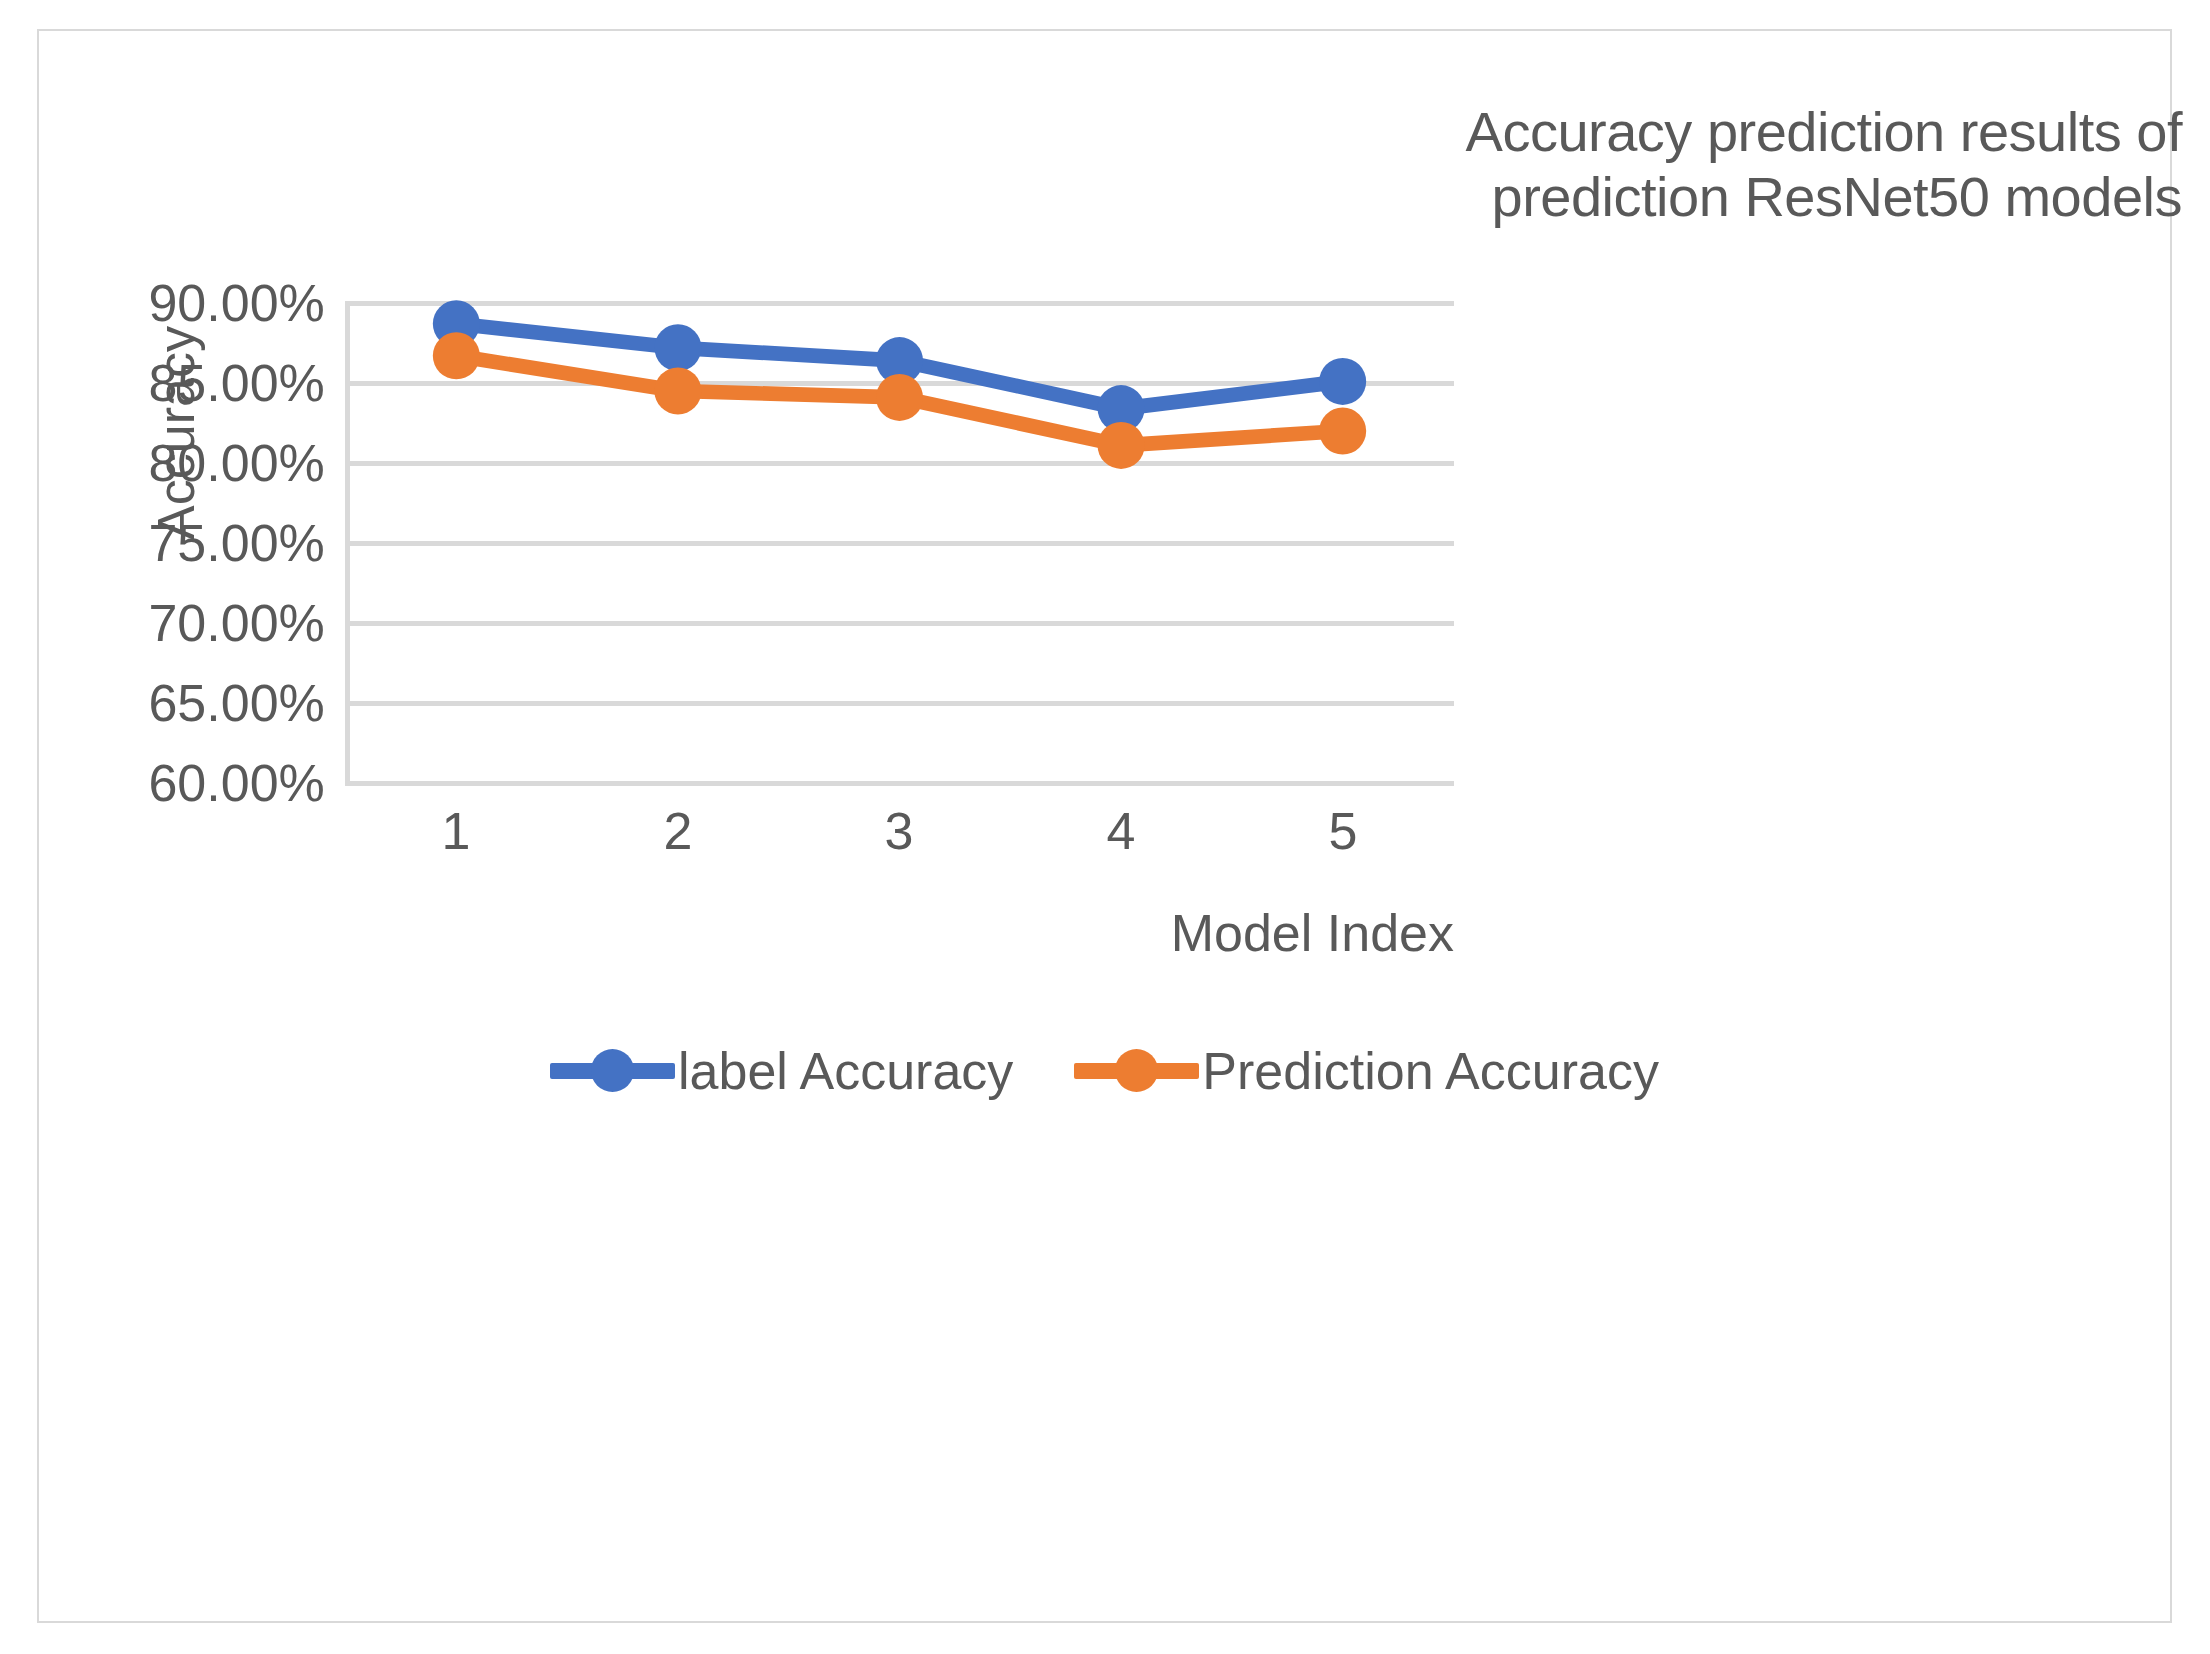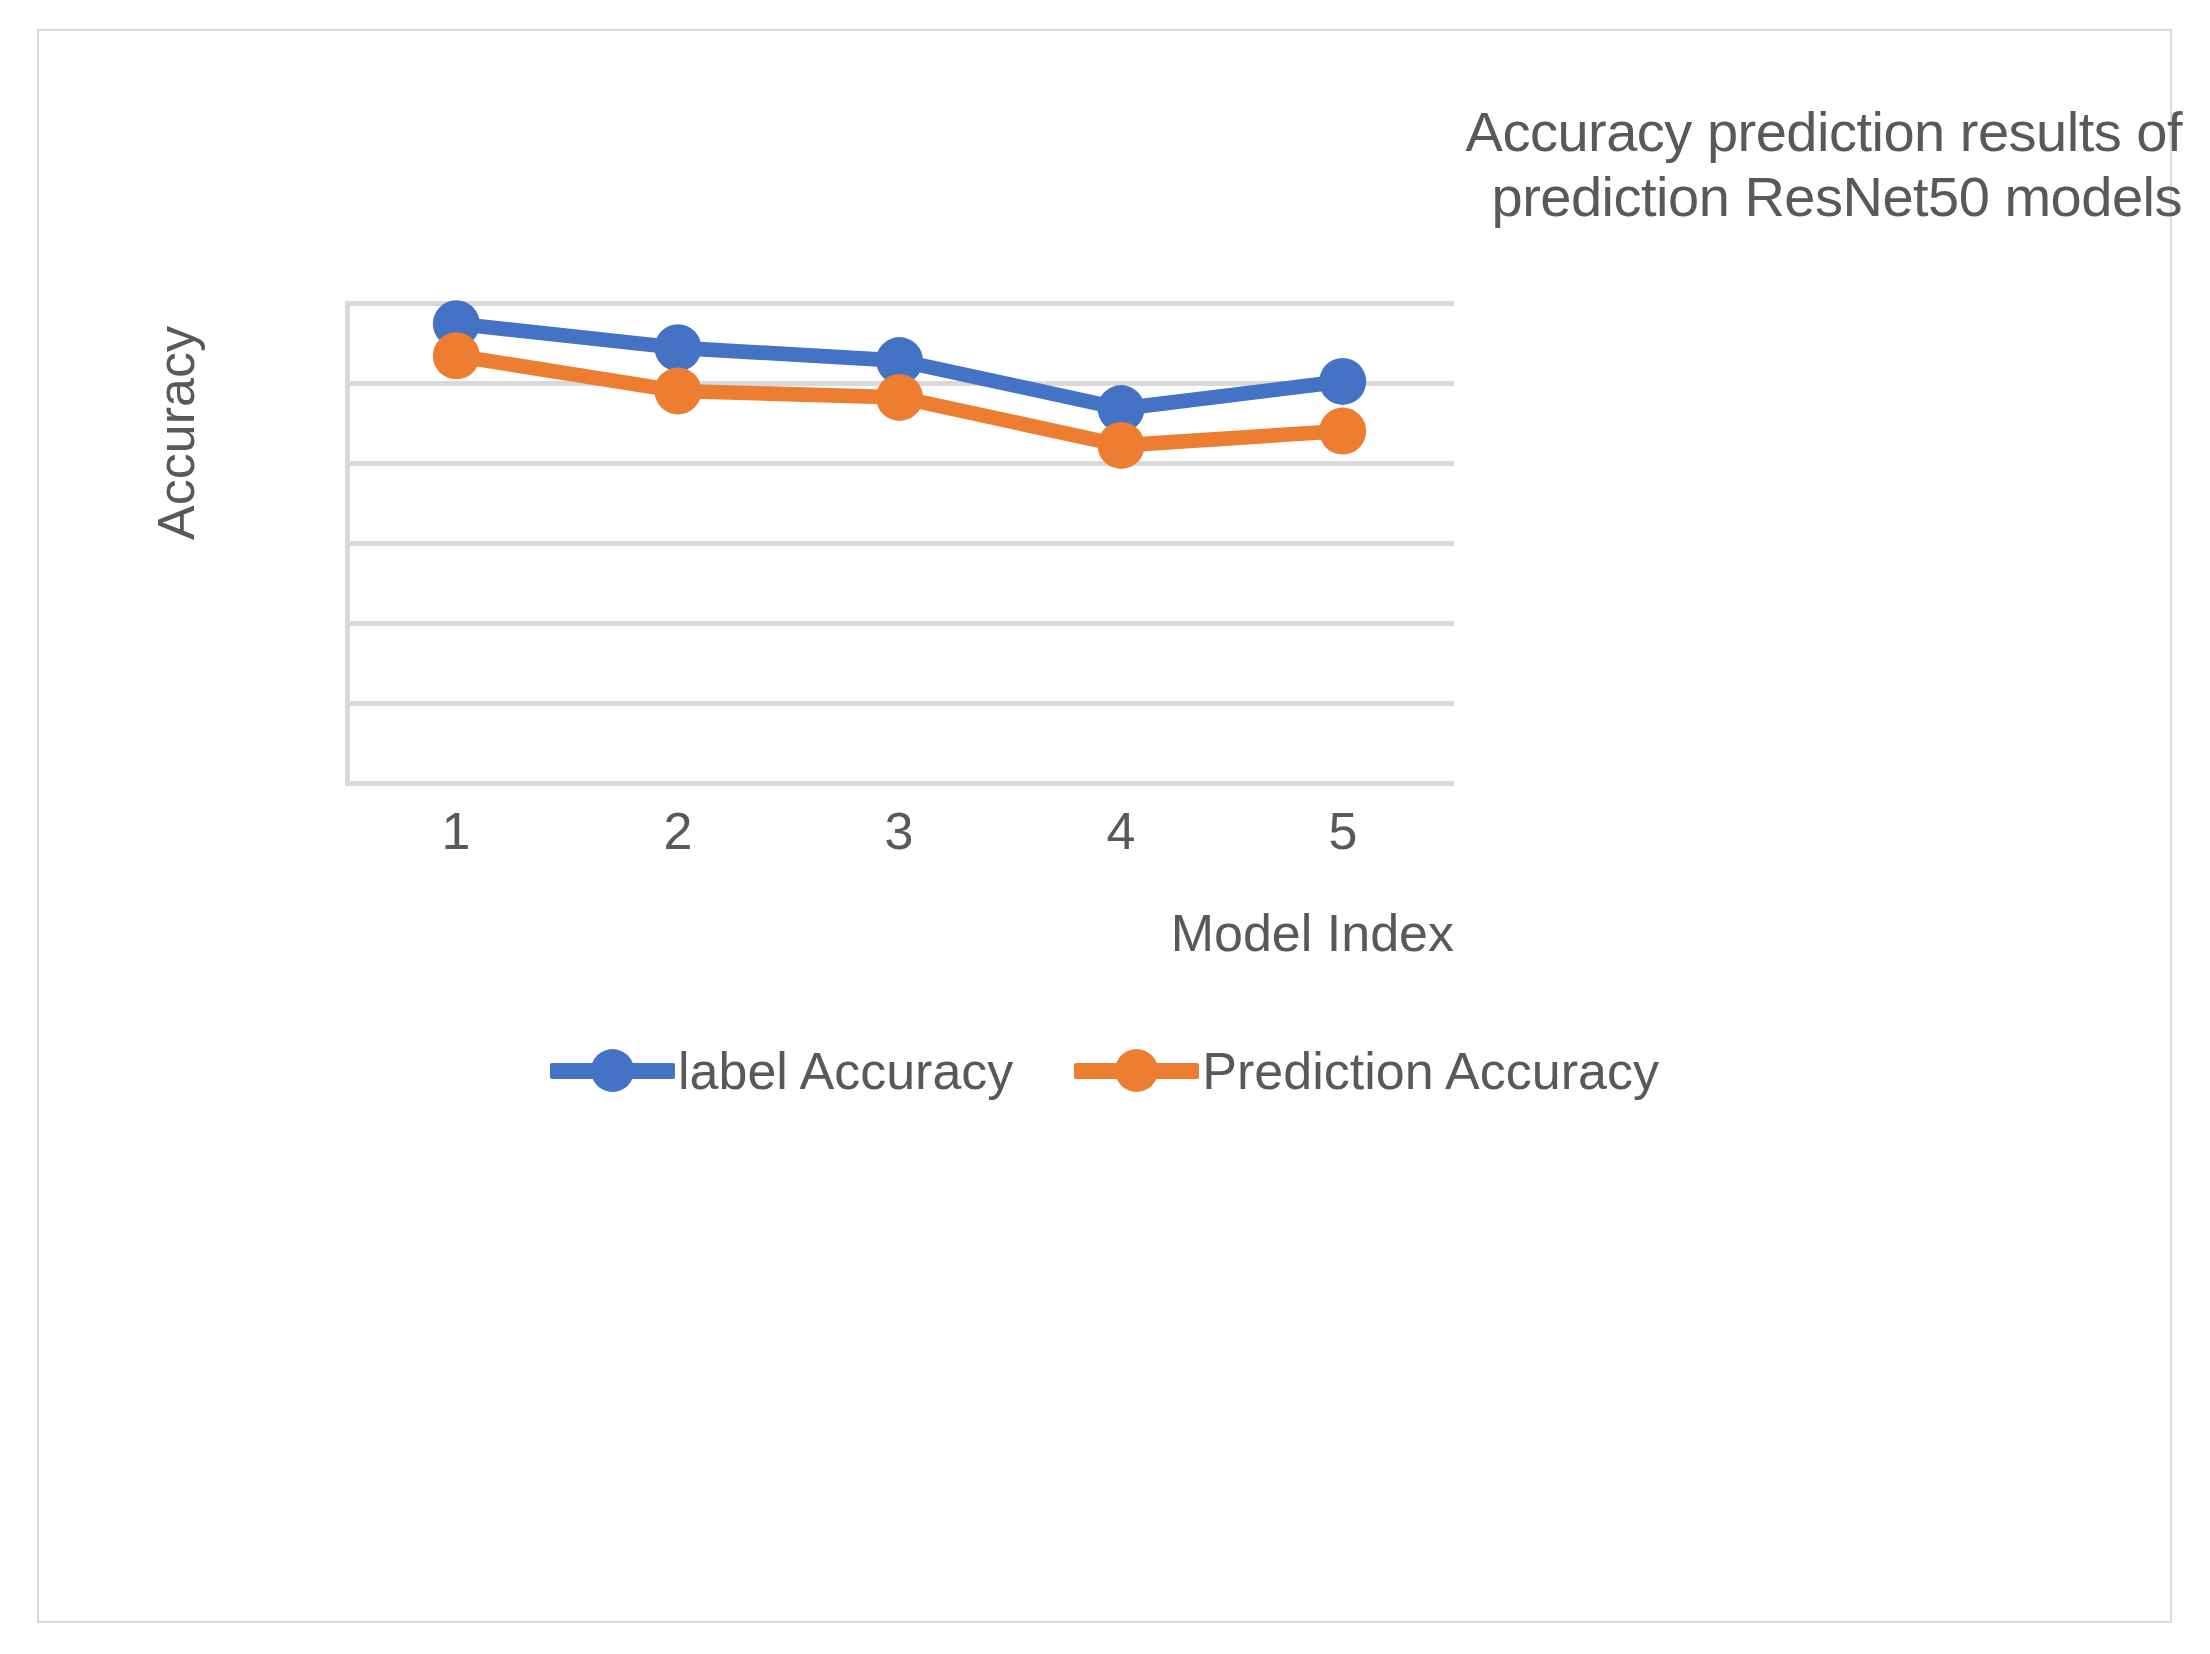--- a/index.html
+++ b/index.html
@@ -170,20 +170,29 @@
 
 <div id="chart-frame">
 
   <div id="chart-title">
     <span class="tline">Accuracy prediction results of</span>
     <span class="tline">prediction ResNet50 models</span>
   </div>
 
   <div id="y-axis-title">Accuracy</div>
 
+  <div id="y-tick-wrap">
+      <div class="ytick" style="top: 0px;">90.00%</div>
+      <div class="ytick" style="top: 80px;">85.00%</div>
+      <div class="ytick" style="top: 160px;">80.00%</div>
+      <div class="ytick" style="top: 240px;">75.00%</div>
+      <div class="ytick" style="top: 320px;">70.00%</div>
+      <div class="ytick" style="top: 400px;">65.00%</div>
+      <div class="ytick" style="top: 480px;">60.00%</div>
+    </div>
 
   <div id="y-axis-line"></div>
 
   <div id="plot-area">
       <div class="gridline" style="top: -2px;"></div>
       <div class="gridline" style="top: 78px;"></div>
       <div class="gridline" style="top: 158px;"></div>
       <div class="gridline" style="top: 238px;"></div>
       <div class="gridline" style="top: 318px;"></div>
       <div class="gridline" style="top: 398px;"></div>

